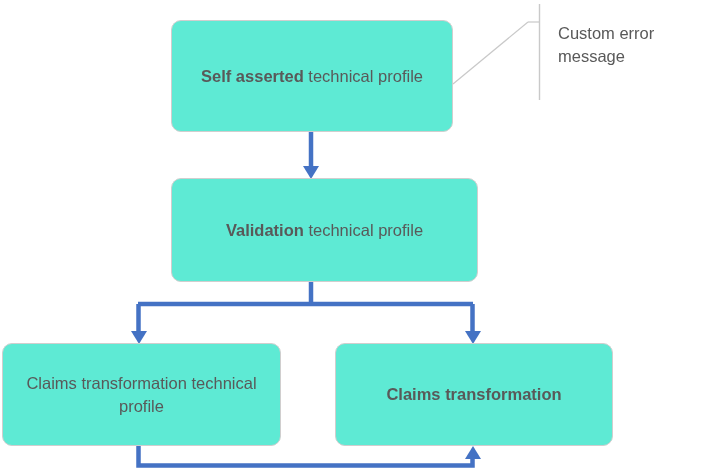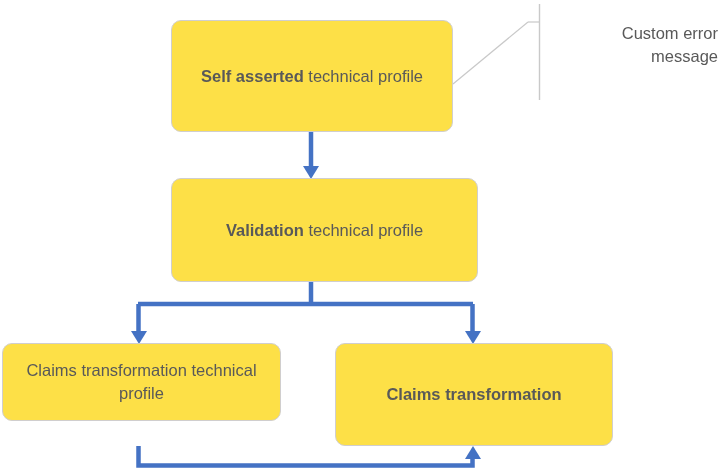--- a/index.html
+++ b/index.html
@@ -22,21 +22,21 @@
     position: absolute;
     left: 0;
     top: 0;
     width: 727px;
     height: 470px;
     pointer-events: none;
   }
   .node {
     position: absolute;
     box-sizing: border-box;
-    background: #fde047;
+    background: #5eead4;
     border: 1px solid #D0CECE;
     border-radius: 10px;
     display: flex;
     align-items: center;
     justify-content: center;
     text-align: center;
     color: #595959;
     font-size: 16.5px;
     line-height: 1.38;
     padding: 8px 14px;
@@ -61,37 +61,37 @@
   #node-validation {
     left: 171px;
     top: 178px;
     width: 307px;
     height: 104px;
   }
   #node-claims-transformation-tp {
     left: 2px;
     top: 343px;
     width: 279px;
-    height: 78px;
+    height: 103px;
   }
   #node-claims-transformation {
     left: 335px;
     top: 343px;
     width: 278px;
     height: 103px;
   }
   #callout-label {
     position: absolute;
     left: 558px;
     top: 22px;
     width: 160px;
     color: #595959;
     font-size: 16.5px;
     line-height: 1.42;
-    text-align: right;
+    text-align: left;
   }
 </style>
 </head>
 <body>
 
 <div id="diagram-root">
 
   <svg class="svg-layer" viewBox="0 0 727 470" width="727" height="470" xmlns="http://www.w3.org/2000/svg">
 
     <g>

